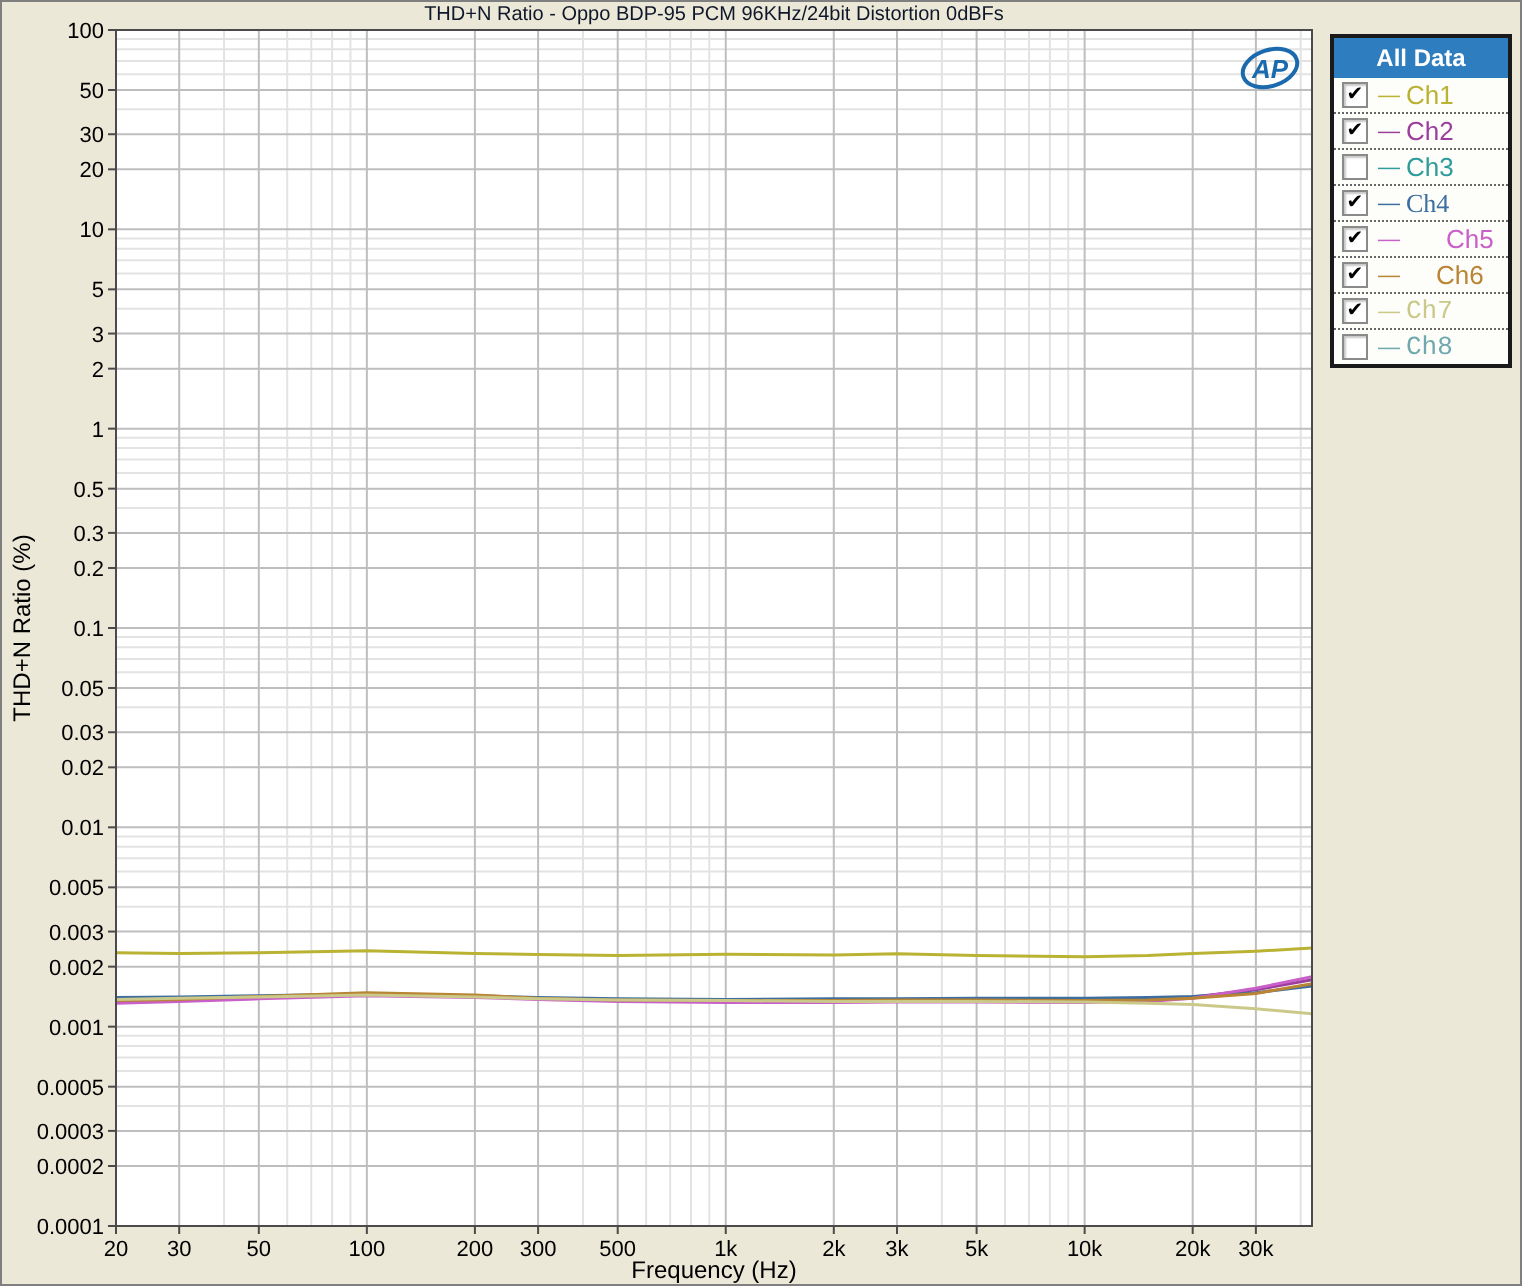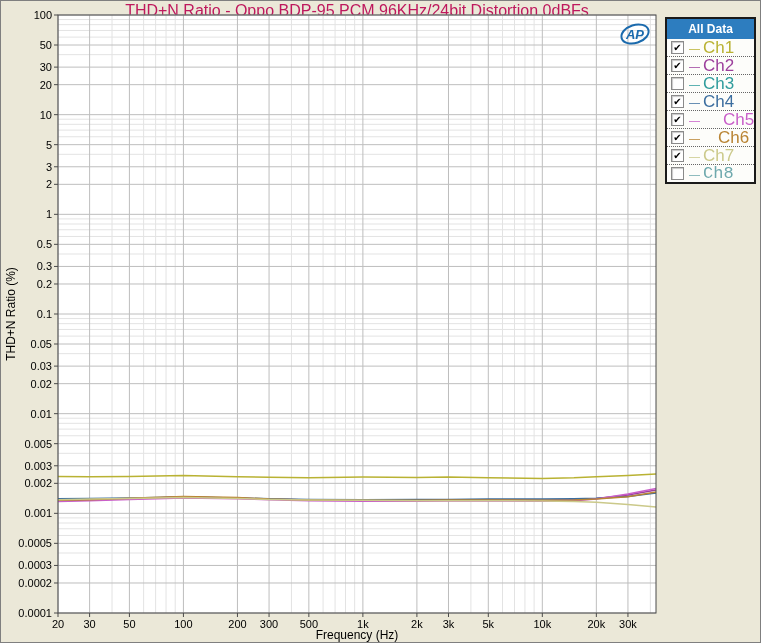--- a/index.html
+++ b/index.html
@@ -1,26 +1,26 @@
 <!DOCTYPE html>
 <html><head>
 <meta charset="utf-8">
 <style>
   html,body{margin:0;padding:0;}
   body{width:761px;height:643px;font-family:"Liberation Sans",sans-serif;}
   #root{position:relative;width:759px;height:641px;background:#ebe8d8;border:1px solid #7f7f7f;overflow:hidden;}
-  .chart-title{position:absolute;left:57px;top:1px;width:598px;text-align:center;font-size:16px;color:#be185d;}
+  .chart-title{position:absolute;left:57px;top:1px;width:598px;text-align:center;font-size:10px;color:#0f172a;}
   #plot-svg{position:absolute;left:0;top:0;}
   .legend-panel{position:absolute;left:664px;top:16px;width:91px;background:#4d7c0f;border:2px solid #1a1a1a;box-sizing:border-box;}
   .legend-header{height:20px;line-height:20px;text-align:center;color:#fff;font-weight:bold;font-size:12px;background:linear-gradient(#4a93cd,#2d7dbf);}
   .legend-row{display:flex;align-items:center;height:17px;padding:0 4px;border-top:1px dotted #666;background:#fdfdfa;cursor:pointer;}
   .legend-row:first-of-type{border-top:none;}
   .cbx{width:11px;height:11px;background:#fff;border:1px solid #8a8a8a;box-shadow:inset 1px 1px 1px #c8c8c8;font-size:10px;line-height:11px;text-align:center;color:#000;flex:0 0 auto;}
   .dash{margin:0 3px 0 5px;font-size:11px;}
-  .leg-label{font-size:17px;}
+  .leg-label{font-size:13px;}
 </style>
 </head>
 <body>
 
 <div id="root">
   <div class="chart-title">THD+N Ratio - Oppo BDP-95 PCM 96KHz/24bit Distortion 0dBFs</div>
   <svg id="plot-svg" width="761" height="643">
       <rect x="57" y="14" width="598" height="598" fill="#ffffff"></rect>
       <line x1="111.01928334833217" y1="14" x2="111.01928334833217" y2="612" stroke="#e3e3e3" stroke-width="1"></line>
       <line x1="142.61853842293726" y1="14" x2="142.61853842293726" y2="612" stroke="#e3e3e3" stroke-width="1"></line>
@@ -211,36 +211,36 @@
           <span class="leg-label" style="color: rgb(156, 63, 156); text-align: center;">Ch2</span>
         </div>
         <div class="legend-row">
           <span class="cbx"></span>
           <span class="dash" style="color: rgb(47, 156, 156);">—</span>
           <span class="leg-label" style="color: rgb(47, 156, 156);">Ch3</span>
         </div>
         <div class="legend-row">
           <span class="cbx">✔</span>
           <span class="dash" style="color: rgb(60, 110, 159);">—</span>
-          <span class="leg-label" style="color: rgb(60, 110, 159);">Ch4</span>
+          <span class="leg-label" style="color: rgb(60, 110, 159); font-family: Liberation Serif, serif;">Ch4</span>
         </div>
         <div class="legend-row">
           <span class="cbx">✔</span>
           <span class="dash" style="color: rgb(201, 95, 201);">—</span>
           <span class="leg-label" style="color: rgb(201, 95, 201); margin-left: 20px;">Ch5</span>
         </div>
         <div class="legend-row">
           <span class="cbx">✔</span>
           <span class="dash" style="color: rgb(185, 132, 51);">—</span>
           <span class="leg-label" style="color: rgb(185, 132, 51); margin-left: 15px;">Ch6</span>
         </div>
         <div class="legend-row">
           <span class="cbx">✔</span>
           <span class="dash" style="color: rgb(203, 201, 138);">—</span>
-          <span class="leg-label" style="color: rgb(203, 201, 138);">Ch7</span>
+          <span class="leg-label" style="color: rgb(203, 201, 138); font-family: Liberation Mono, monospace;">Ch7</span>
         </div>
         <div class="legend-row">
           <span class="cbx"></span>
           <span class="dash" style="color: rgb(111, 169, 173);">—</span>
           <span class="leg-label" style="color: rgb(111, 169, 173); font-family: Liberation Mono, monospace;">Ch8</span>
         </div>
       </div>
   </div>
 </div>
 

